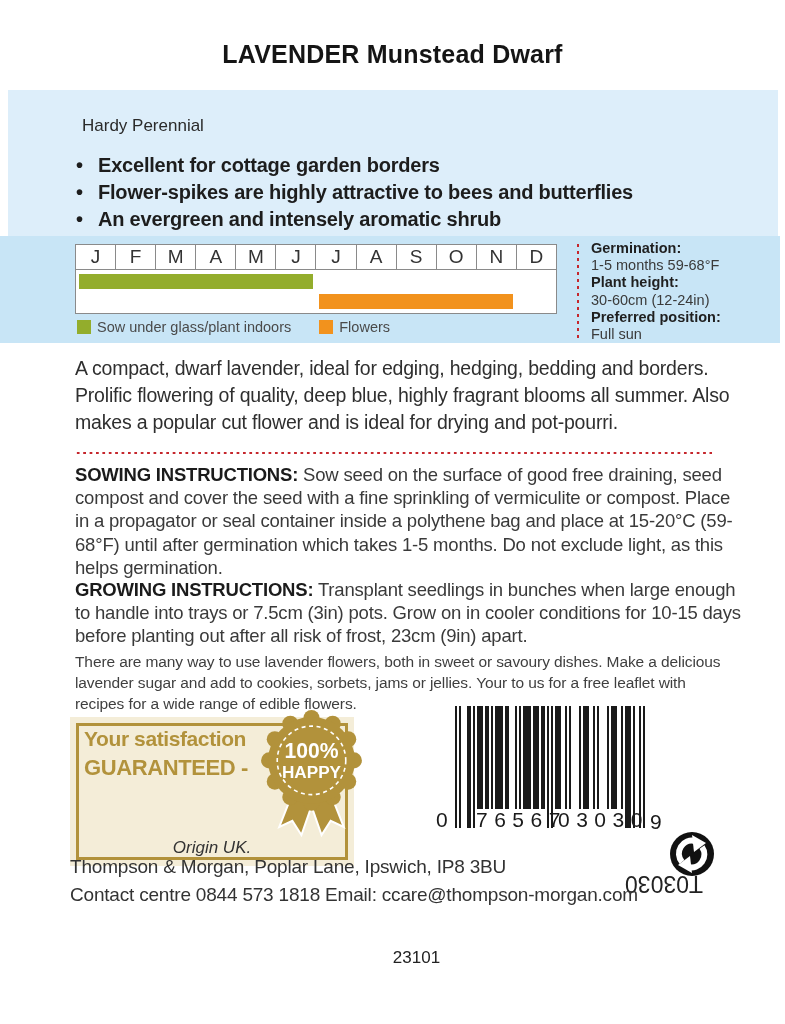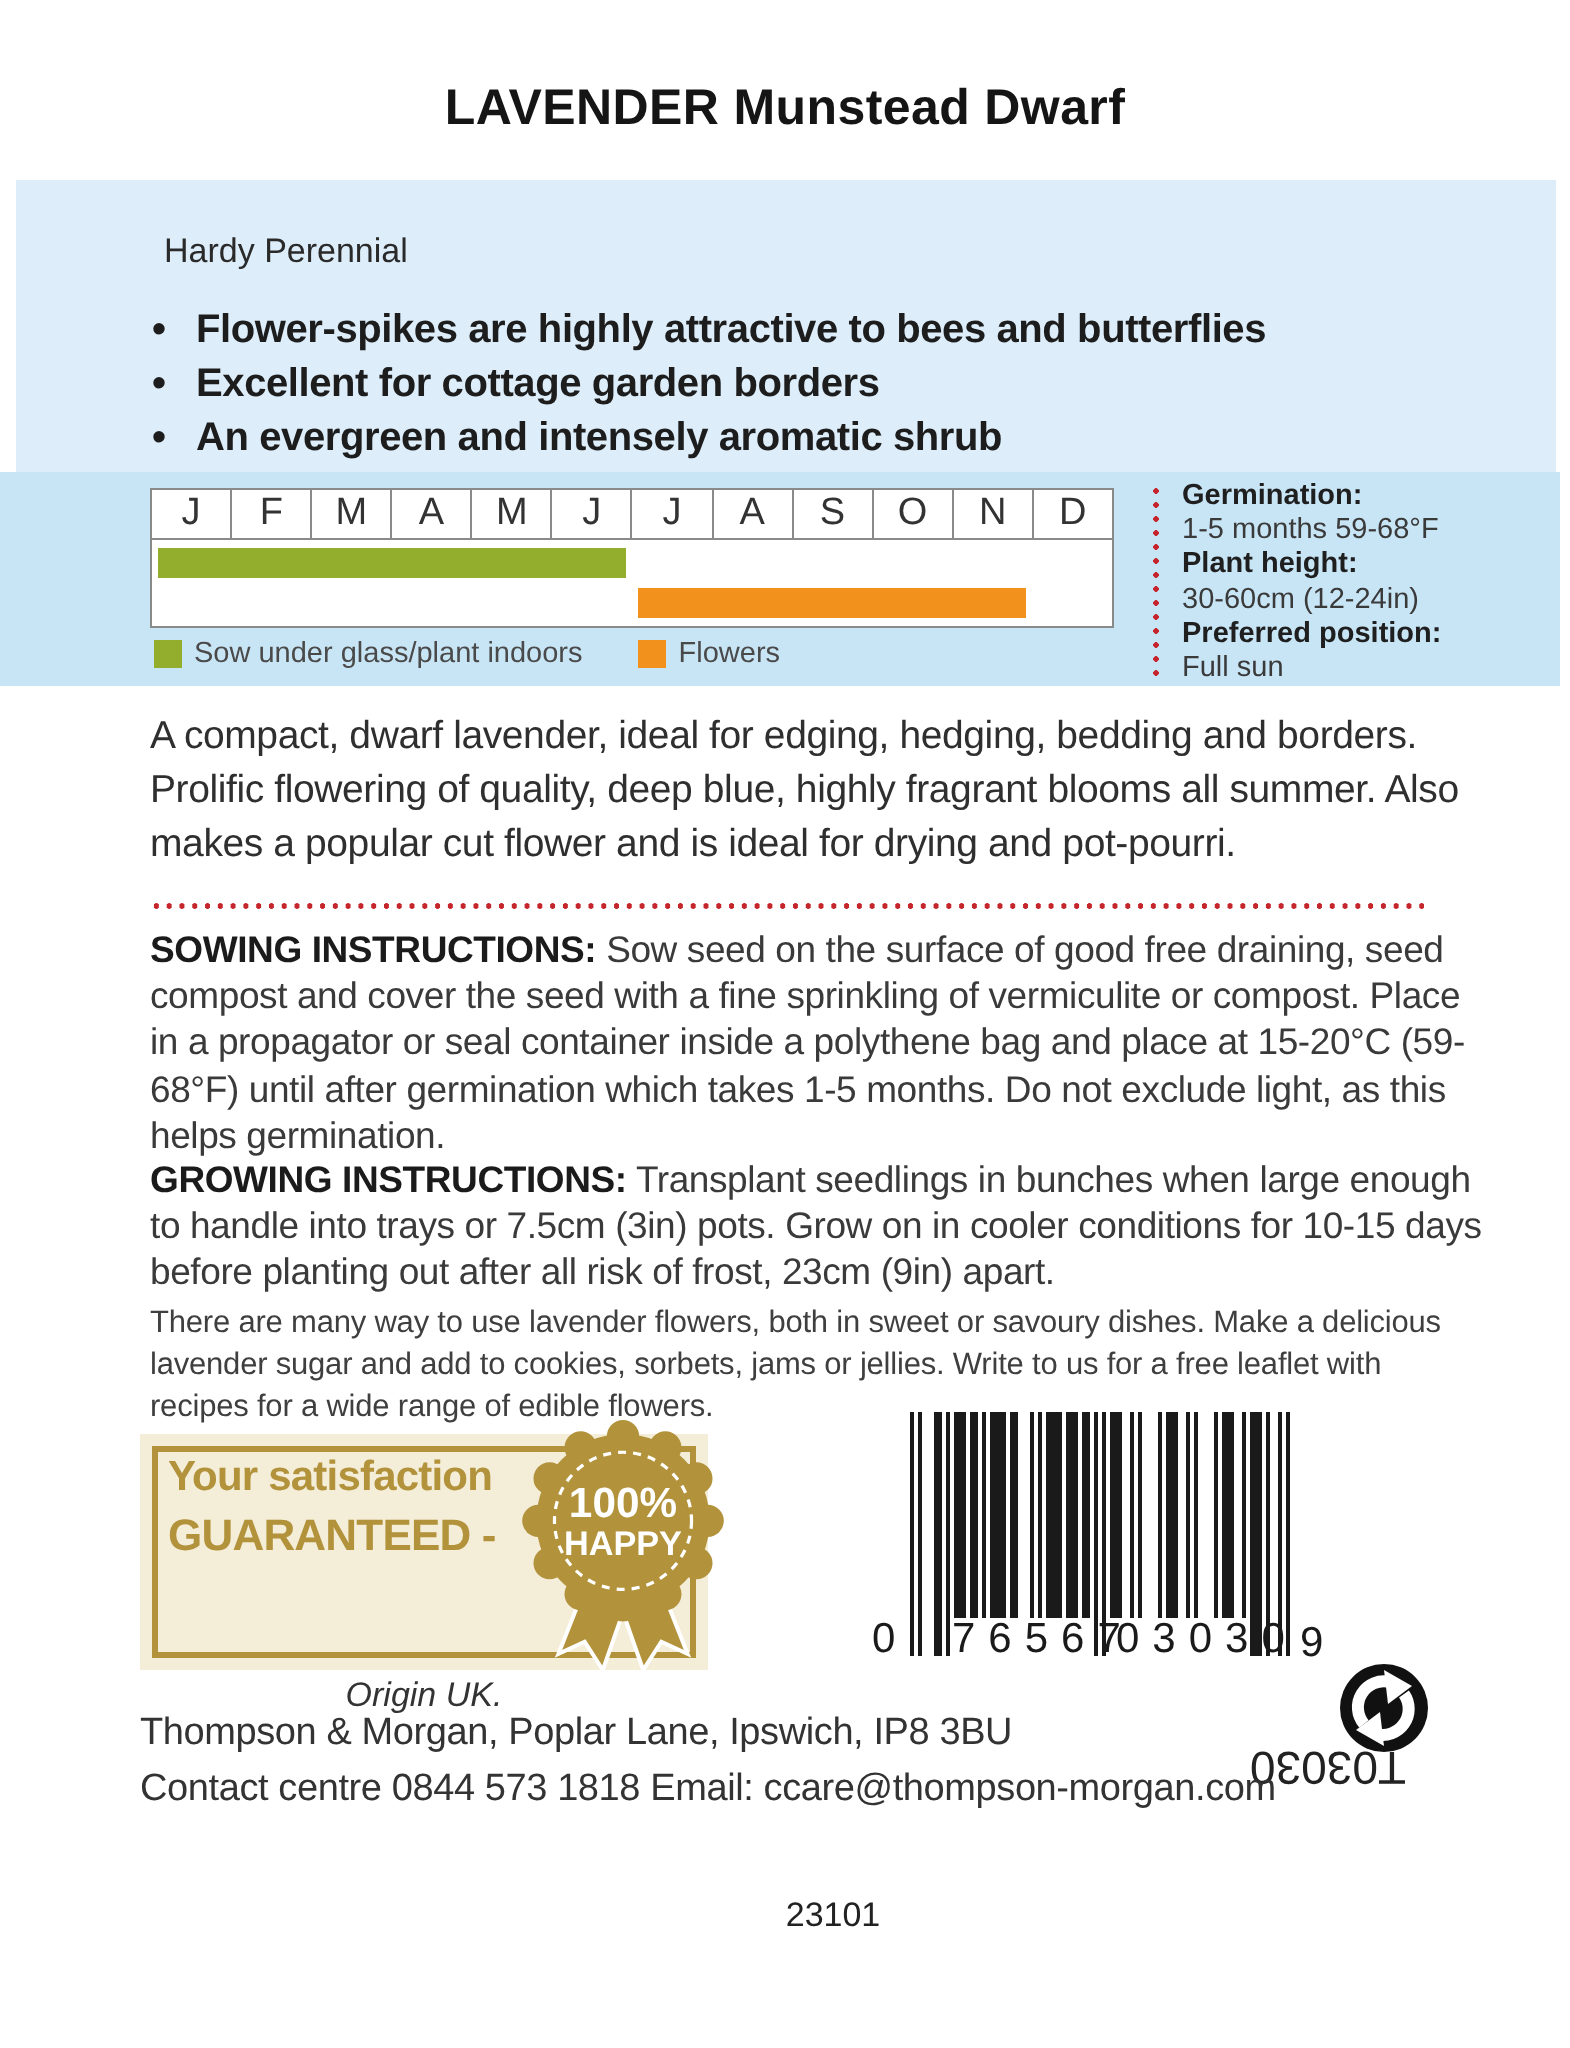--- a/index.html
+++ b/index.html
@@ -44,21 +44,21 @@
   #info .lbl{font-weight:bold;color:#1f1f1f;}
 
   #description{left:75px;top:355px;width:660px;font-size:19.5px;line-height:27px;color:#2f2f2f;letter-spacing:-0.2px;}
 
   .para{left:75px;width:668px;font-size:18.5px;line-height:23.2px;color:#3a3a3a;letter-spacing:-0.2px;}
   .para b{color:#1b1b1b;}
   #sowing{top:463px;}
   #growing{top:578px;}
   #culinary{left:75px;top:651px;width:648px;font-size:15.5px;line-height:21px;color:#3f3f3f;letter-spacing:-0.1px;}
 
-  #gbox{left:70px;top:717px;width:284px;height:118px;background:#f4edd8;}
+  #gbox{left:70px;top:717px;width:284px;height:149px;background:#f4edd8;}
   #gbox-inner{position:absolute;left:6px;top:6px;right:6px;bottom:6px;border:3px solid #b2923b;}
   #gbox-text{position:absolute;left:14px;top:8px;color:#b2923b;font-weight:bold;letter-spacing:-0.4px;}
   #gbox-text .g1{font-size:21px;line-height:27px;}
   #gbox-text .g2{font-size:22px;line-height:31px;}
   #gbox-text .g3{font-size:21px;line-height:33px;}
 
   #rosette{left:261px;top:710px;}
   #origin{left:70px;top:838px;width:284px;text-align:center;font-style:italic;font-size:17px;color:#333;}
 
   #barcode{left:455px;top:706px;width:190px;height:122px;}
@@ -78,22 +78,22 @@
 <body>
 
 <div class="abs" id="title">LAVENDER Munstead Dwarf</div>
 
 <div class="abs" id="bluebox"></div>
 <div class="abs" id="band"></div>
 
 <div class="abs" id="hardy">Hardy Perennial</div>
 
 <ul class="abs" id="bullets">
+    <li>Excellent for cottage garden borders</li>
     <li>Flower-spikes are highly attractive to bees and butterflies</li>
-    <li>Excellent for cottage garden borders</li>
     <li>An evergreen and intensely aromatic shrub</li>
   </ul>
 
 <div class="abs" id="calendar">
   <div id="cal-header">
       <div class="cal-cell">J</div>
       <div class="cal-cell">F</div>
       <div class="cal-cell">M</div>
       <div class="cal-cell">A</div>
       <div class="cal-cell">M</div>
@@ -134,21 +134,21 @@
 </div>
 
 <div class="abs" id="description">A compact, dwarf lavender, ideal for edging, hedging, bedding and borders. Prolific flowering of quality, deep blue, highly fragrant blooms all summer. Also makes a popular cut flower and is ideal for drying and pot-pourri.</div>
 
 <div class="abs hdots"></div>
 
 <p class="abs para" id="sowing" style="margin:0;"><b>SOWING INSTRUCTIONS:</b><span> Sow seed on the surface of good free draining, seed compost and cover the seed with a fine sprinkling of vermiculite or compost. Place in a propagator or seal container inside a polythene bag and place at 15-20°C (59-68°F) until after germination which takes 1-5 months. Do not exclude light, as this helps germination.</span></p>
 
 <p class="abs para" id="growing" style="margin:0;"><b>GROWING INSTRUCTIONS:</b><span> Transplant seedlings in bunches when large enough to handle into trays or 7.5cm (3in) pots. Grow on in cooler conditions for 10-15 days before planting out after all risk of frost, 23cm (9in) apart.</span></p>
 
-<div class="abs" id="culinary">There are many way to use lavender flowers, both in sweet or savoury dishes. Make a delicious lavender sugar and add to cookies, sorbets, jams or jellies. Write to us for a free leaflet with recipes for a wide range of edible flowers.</div>
+<div class="abs" id="culinary">There are many way to use lavender flowers, both in sweet or savoury dishes. Make a delicious lavender sugar and add to cookies, sorbets, jams or jellies. Your to us for a free leaflet with recipes for a wide range of edible flowers.</div>
 
 <div class="abs" id="gbox">
   <div id="gbox-inner"></div>
   <div id="gbox-text">
     <div class="g1">Your satisfaction</div>
     <div class="g2">GUARANTEED -</div>
   </div>
 </div>
 
 <svg class="abs" id="rosette" width="101" height="127" viewBox="0 0 100 126">

